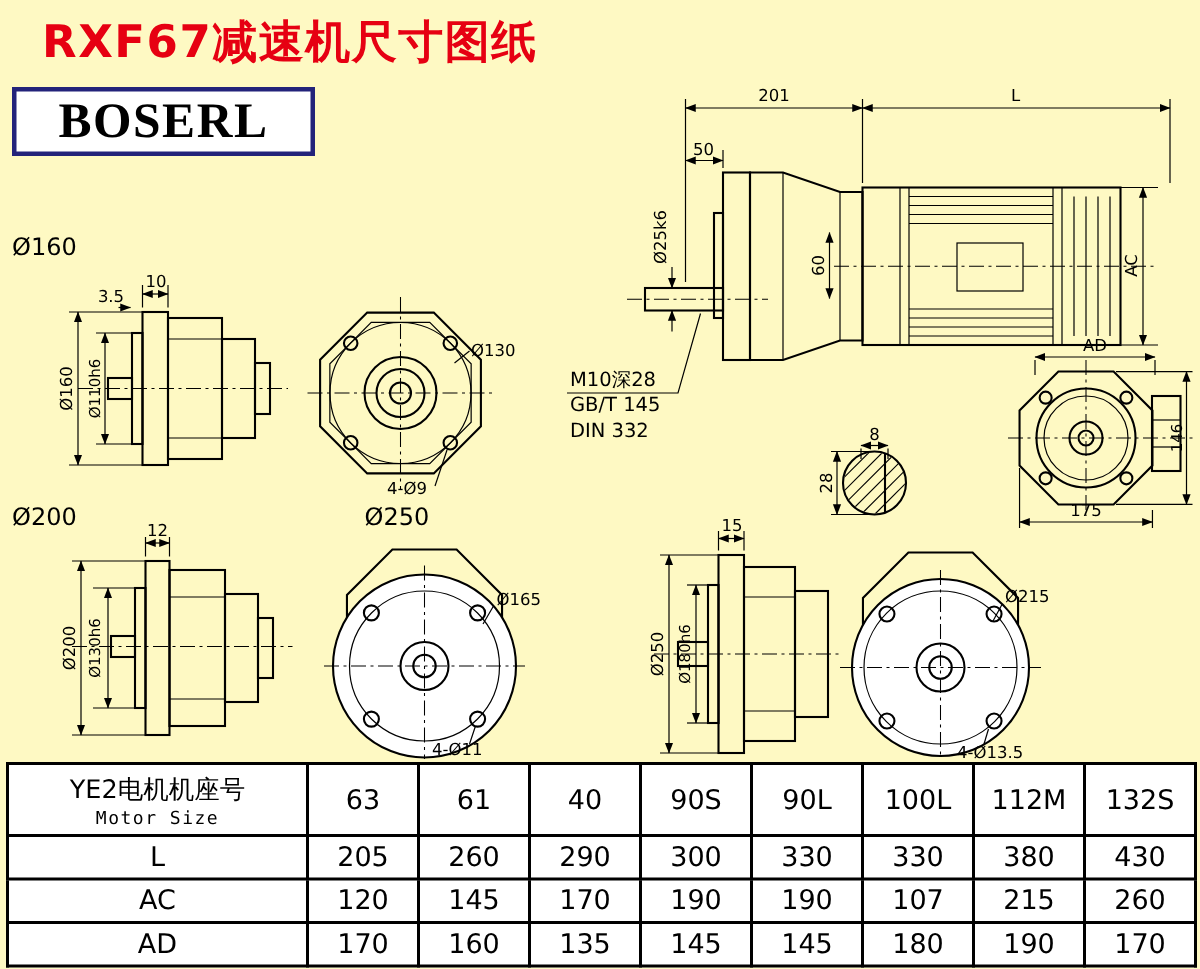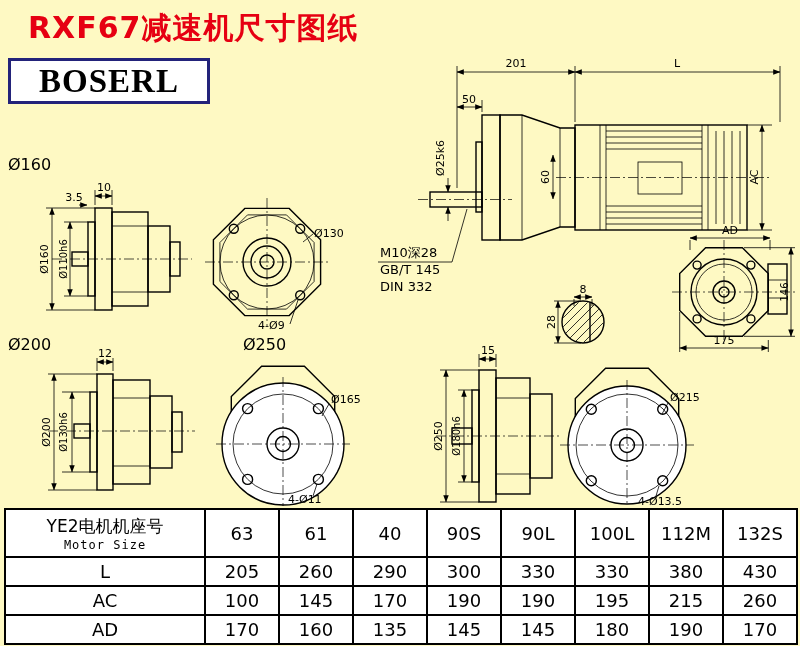--- a/index.html
+++ b/index.html
@@ -313,26 +313,26 @@
         <td>260</td>
         <td>290</td>
         <td>300</td>
         <td>330</td>
         <td>330</td>
         <td>380</td>
         <td>430</td>
       </tr>
       <tr>
         <td>AC</td>
-        <td>100</td>
+        <td>120</td>
         <td>145</td>
         <td>170</td>
         <td>190</td>
         <td>190</td>
-        <td>195</td>
+        <td>107</td>
         <td>215</td>
         <td>260</td>
       </tr>
       <tr>
         <td>AD</td>
         <td>170</td>
         <td>160</td>
         <td>135</td>
         <td>145</td>
         <td>145</td>

